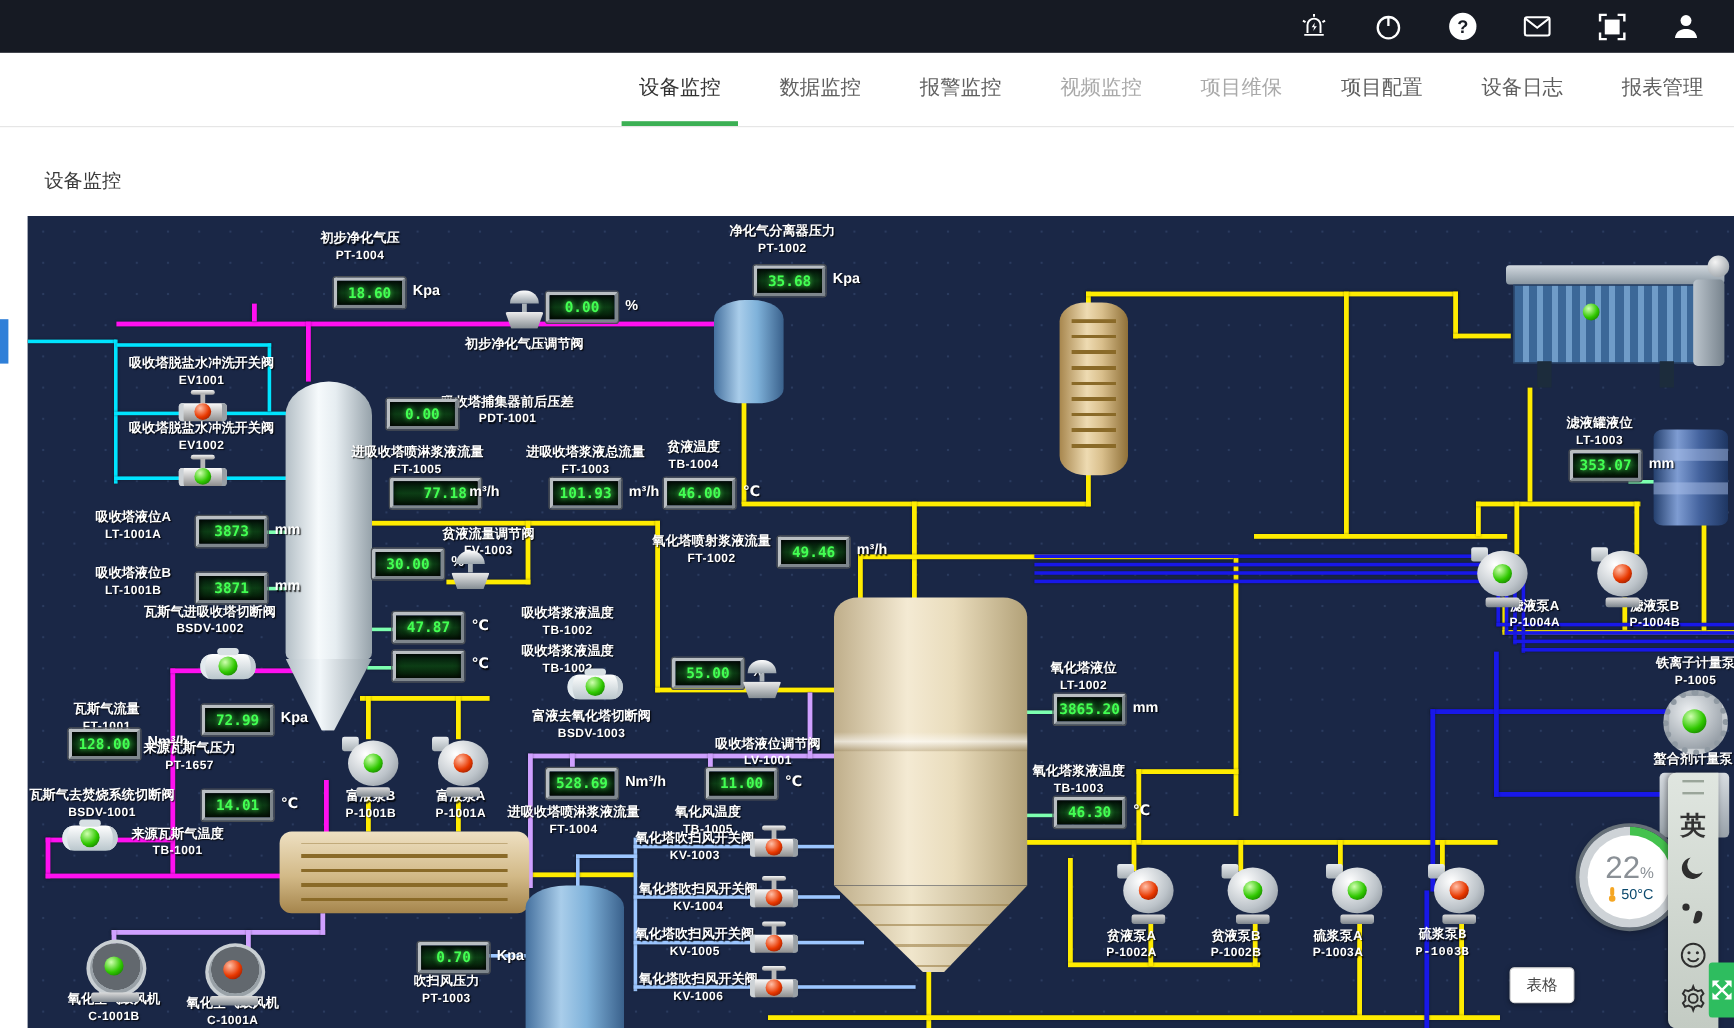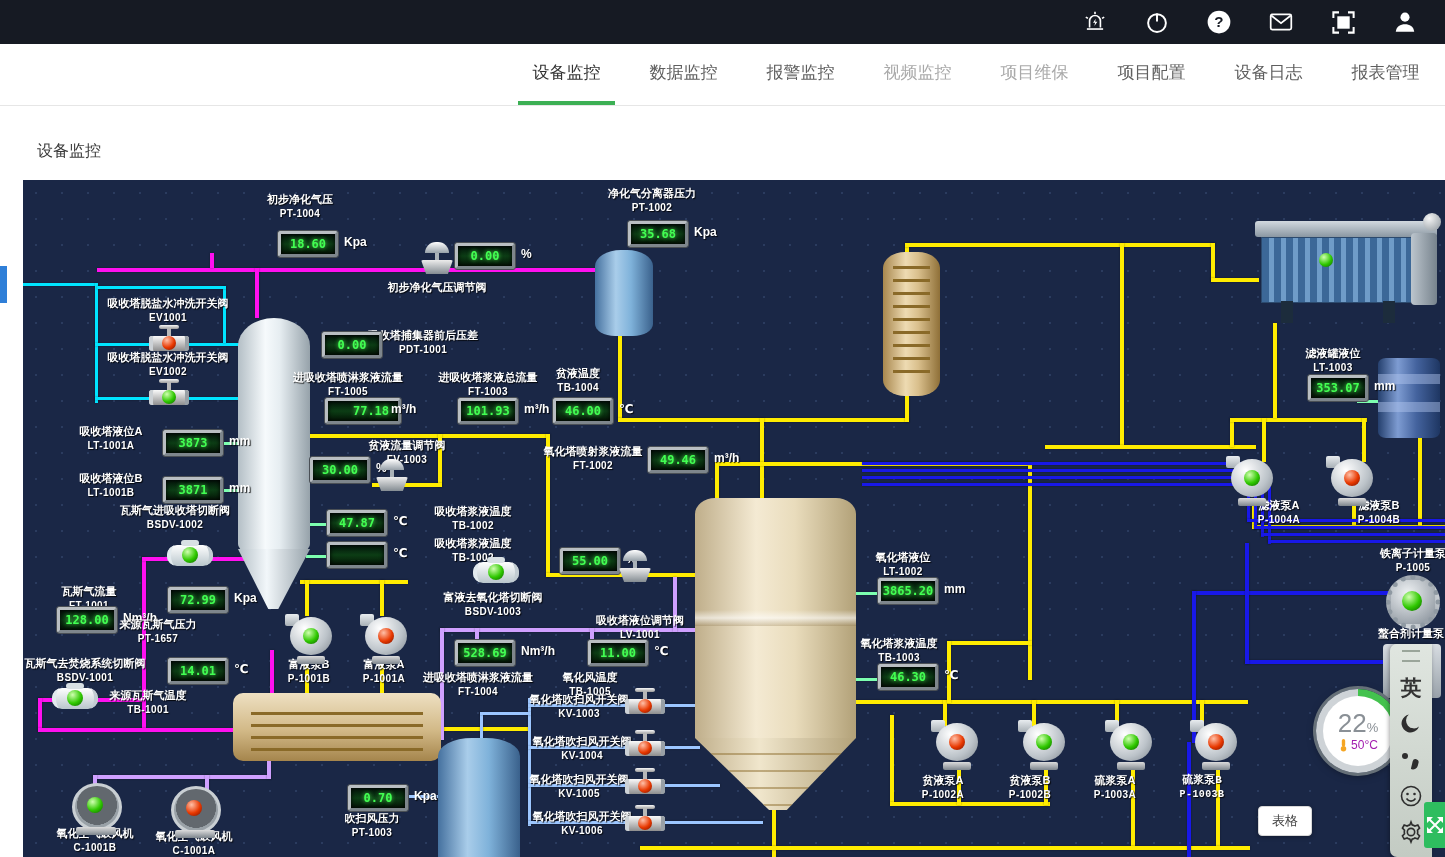--- a/index.html
+++ b/index.html
@@ -119,21 +119,21 @@
          background:radial-gradient(circle at 38% 30%,#eef1f3,#99a1a9 78%)}
   .pump.gear .pled{left:17px;top:17px;width:20px;height:20px}
   
   .gauge{position:absolute;left:1293px;top:509px;width:84px;height:84px;border-radius:50%;z-index:40;
          background:conic-gradient(#44c24e 0 22%,#ced3d7 22% 100%);
          box-shadow:0 0 0 3px #667078,0 2px 8px rgba(0,0,0,.5)}
   .gauge-inner{position:absolute;inset:7px;border-radius:50%;background:#fff;display:flex;flex-direction:column;
          align-items:center;justify-content:center;gap:1px}
   .gauge-val{font-size:26px;color:#8a9096;line-height:1}
   .gauge-val .pct{font-size:13px}
-  .gauge-temp{display:flex;align-items:center;gap:2px;font-size:12px;color:#a21caf;background:#fff;padding:0 2px;border-radius:3px}
+  .gauge-temp{display:flex;align-items:center;gap:2px;font-size:12px;color:#0c4a6e;background:#fff;padding:0 2px;border-radius:3px}
   .ime{position:absolute;left:1367px;top:464px;width:42px;height:213px;z-index:50;border-radius:7px 0 0 7px;
        background:linear-gradient(#e0e6e0,#c3cbc3);box-shadow:-1px 0 4px rgba(0,0,0,.35);
        display:flex;flex-direction:column;align-items:center;padding-top:6px;box-sizing:border-box}
   .ime-handle{width:18px;height:8px;border-top:2px solid #9aa59a;border-bottom:2px solid #9aa59a;margin-bottom:8px;cursor:grab}
   .ime-item{width:34px;height:36px;display:flex;align-items:center;justify-content:center;cursor:pointer;color:#333}
   .ime-lang{font-size:21px;font-weight:bold}
   .punct{width:20px;height:20px;position:relative}
   .punct::before{content:'';position:absolute;left:1px;top:3px;width:6px;height:6px;border-radius:50%;background:#2e2e2e}
   .punct::after{content:'';position:absolute;right:3px;bottom:0;width:6px;height:11px;background:#2e2e2e;
                 border-radius:3px 3px 5px 1px;transform:rotate(14deg)}

